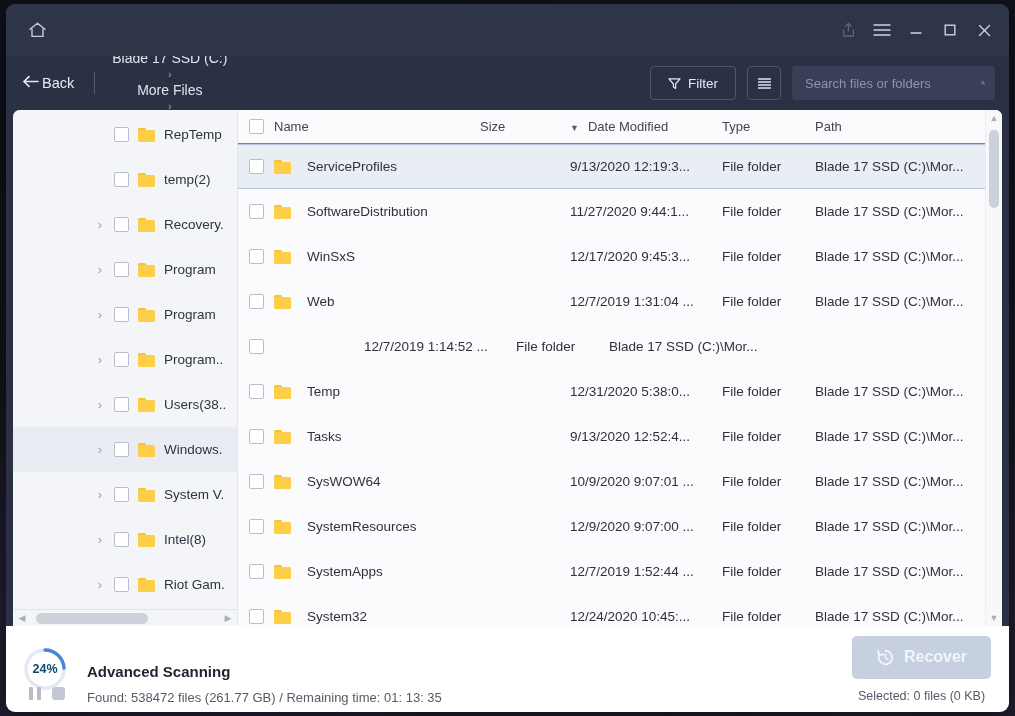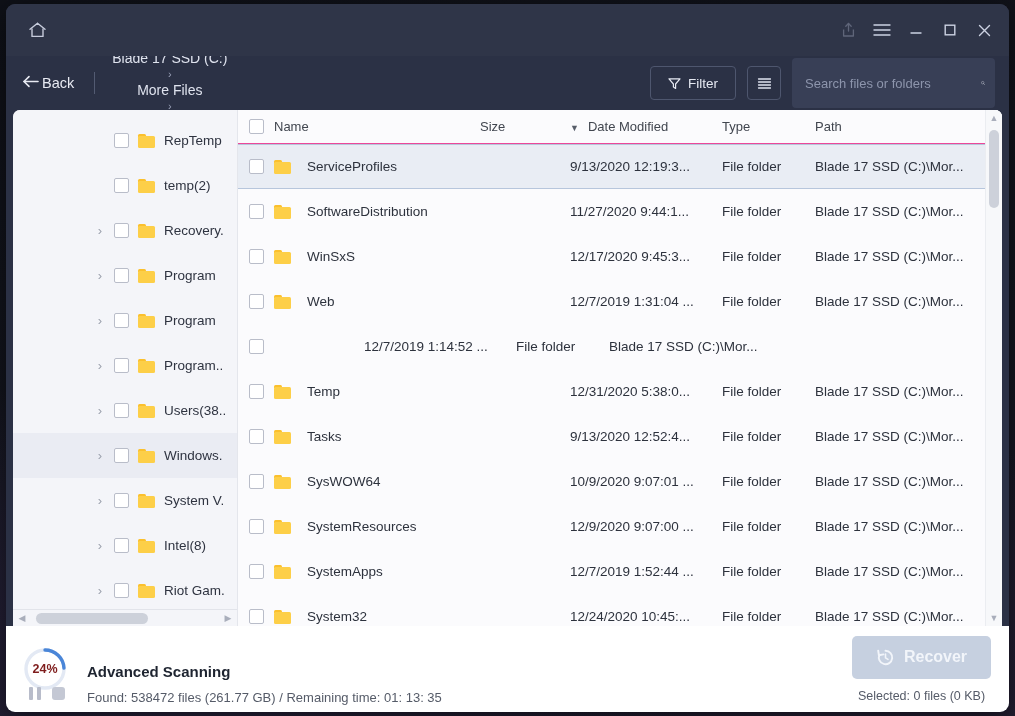--- a/index.html
+++ b/index.html
@@ -138,21 +138,21 @@
     margin-left: 11px;
     border: 1px solid #4e566e;
     border-radius: 4px;
     display: flex; align-items: center; justify-content: center;
     cursor: pointer;
     background: transparent;
   }
   .search-box {
     margin-left: 11px;
     width: 203px;
-    height: 50px;
+    height: 34px;
     background: #383f56;
     border-radius: 4px;
     display: flex;
     align-items: center;
     padding: 0 10px 0 13px;
   }
   .search-box input {
     flex: 1 1 auto;
     background: transparent;
     border: 0;
@@ -191,21 +191,21 @@
     position: relative;
   }
   .tree-scroll {
     flex: 1 1 auto;
     position: relative;
     overflow: hidden;
   }
   .tree-inner {
     position: absolute;
     left: -5px;
-    top: 8px;
+    top: 2px;
     right: 0;
   }
   .tree-item {
     height: 45px;
     display: flex;
     align-items: center;
     padding-left: 100px;
     cursor: pointer;
     white-space: nowrap;
   }
@@ -385,21 +385,21 @@
     position: relative;
     margin-right: 15px;
   }
   .progress-ring svg { display:block; }
   .ring-pct {
     position: absolute;
     inset: 0;
     display: flex; align-items: center; justify-content: center;
     font-size: 12.5px;
     font-weight: bold;
-    color: #7f1d1d;
+    color: #0c4a6e;
   }
   .scan-ctrls {
     position: absolute;
     left: 23px;
     bottom: 12px;
     display: flex;
     align-items: center;
     gap: 11px;
   }
   .pause-btn { display: flex; gap: 4px; cursor: pointer; }

